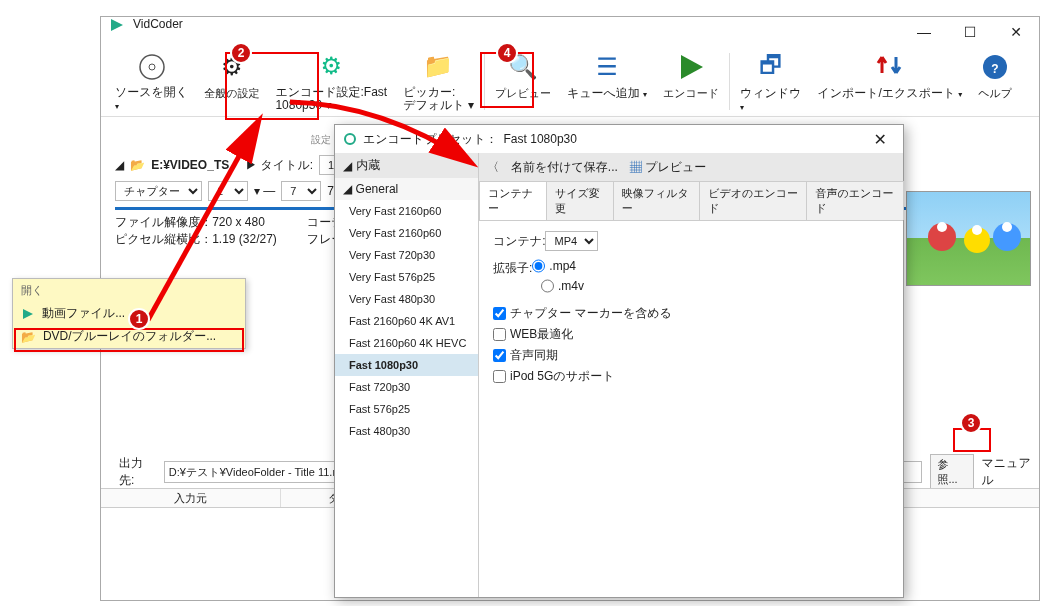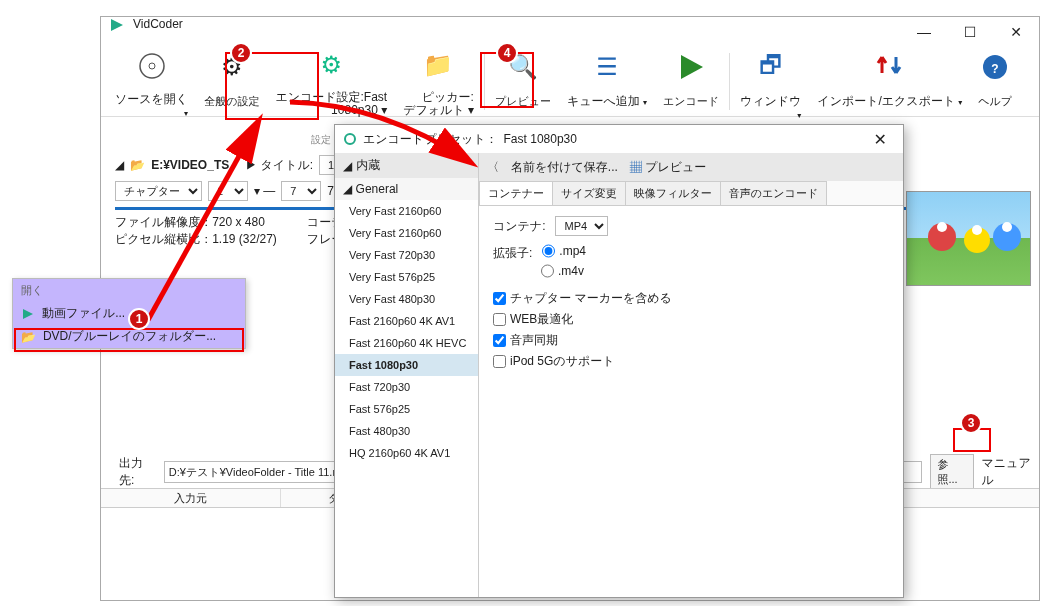--- a/index.html
+++ b/index.html
@@ -6,34 +6,34 @@
 body{background:#fff;width:1050px;height:606px;position:relative;overflow:hidden}
 .main-window{position:absolute;left:100px;top:16px;width:940px;height:585px;background:#fff;border:1px solid #aaa}
 .titlebar{height:30px;display:flex;align-items:flex-start;padding-left:8px}
 .app-icon{width:16px;height:16px;margin-right:8px}
 .title-txt{flex:1}
 .win-btns{display:flex;height:30px}
 .win-btn{width:46px;height:30px;display:flex;align-items:center;justify-content:center;font-size:14px}
 .ribbon{height:70px;border-bottom:1px solid #ddd;display:flex;padding:2px 6px}
 .ribbon-item{display:flex;flex-direction:column;align-items:center;padding:2px 8px;position:relative}
 .ribbon-icon{width:32px;height:32px;display:flex;align-items:center;justify-content:center;font-size:24px}
-.ribbon-label{font-size:11px;text-align:right;line-height:1.1;margin-top:12px}
+.ribbon-label{font-size:11px;text-align:left;line-height:1.1;margin-top:4px}
 .dd-arrow{font-size:8px}
 .section-lbl{position:absolute;left:210px;top:116px;font-size:10px;color:#888}
 .src-area{margin-top:30px;padding:8px 14px}
 .src-row{display:flex;align-items:center;gap:6px;margin-bottom:6px}
 .sel{border:1px solid #bbb;background:#fff;padding:1px 4px;height:20px;font-size:11px}
 .blue-line{height:3px;background:#1b6ec2;margin:4px 0}
 .info-row{display:flex;gap:30px;font-size:11px;margin-top:4px}
 .output-area{position:absolute;left:18px;right:0;bottom:116px;height:24px;display:flex;align-items:center;gap:8px}
 .out-input{border:1px solid #bbb;width:810px;height:22px;padding:0 4px;font-size:11px}
 .grid-header{position:absolute;bottom:92px;left:0;right:0;height:20px;border-top:1px solid #ccc;border-bottom:1px solid #ccc;background:#fafafa;display:flex}
 .gh-cell{border-right:1px solid #ddd;padding:2px 6px;text-align:center;font-size:11px}
 .thumb{position:absolute;right:8px;top:174px;width:125px;height:95px;border:1px solid #999;background:linear-gradient(180deg,#8fd0f5 0%,#a8dcf9 50%,#6fb850 50%,#7fc65e 100%)}
-.open-menu{position:absolute;left:12px;top:278px;width:234px;background:#c4b5fd;border:1px solid #bbb;box-shadow:2px 2px 6px rgba(0,0,0,.2);z-index:5}
+.open-menu{position:absolute;left:12px;top:278px;width:234px;background:#fef9c3;border:1px solid #bbb;box-shadow:2px 2px 6px rgba(0,0,0,.2);z-index:5}
 .open-menu-header{padding:4px 8px;font-size:11px;color:#666}
 .open-item{display:flex;align-items:center;gap:7px;padding:3px 8px}
 .badge{position:absolute;width:22px;height:22px;border-radius:50%;background:#c11;border:2px solid #fff;color:#fff;display:flex;align-items:center;justify-content:center;font-weight:bold;font-size:12px;z-index:50}
 .red-box{position:absolute;border:2px solid #e00;z-index:40;pointer-events:none}
 .preset-popup{position:absolute;left:334px;top:124px;width:570px;height:474px;background:#fff;border:1px solid #999;box-shadow:3px 3px 12px rgba(0,0,0,.3);z-index:30;display:flex;flex-direction:column}
 .pp-title{height:28px;display:flex;align-items:center;padding:0 8px;font-size:12px;gap:6px}
 .pp-close{margin-left:auto;font-size:16px;padding:0 8px}
 .pp-body{flex:1;display:flex;min-height:0}
 .pp-left{width:144px;border-right:1px solid #ccc;overflow:hidden}
 .pp-left-head{background:#e8e8e8;padding:4px 8px;display:flex;align-items:center;gap:4px}
@@ -41,21 +41,21 @@
 .pp-group{padding:4px 8px;background:#f6f6f6}
 .pp-li{padding:5px 14px;font-size:11px;white-space:nowrap;overflow:hidden}
 .pp-li.sel-li{background:#d4e6f1}
 .pp-right{flex:1;display:flex;flex-direction:column}
 .pp-toolbar{background:#e8e8e8;height:28px;display:flex;align-items:center;padding:0 8px;gap:12px}
 .pp-back{display:flex;align-items:center;gap:4px}
 .pp-tabs{display:flex;border-bottom:1px solid #ccc;background:#fafafa}
 .pp-tab{padding:4px 8px;font-size:11px;border:1px solid #ccc;border-bottom:none;background:#f0f0f0;margin-right:-1px}
 .pp-tab.active{background:#fff}
 .pp-content{padding:10px 14px}
-.fl{display:flex;align-items:center;gap:10px;margin-bottom:8px}
+.fl{display:flex;align-items:center;margin-bottom:8px}
 .chk{display:flex;gap:4px;font-size:11px;margin-bottom:4px}
 .editbtn{border:1px solid #bbb;background:#f5f5f5;padding:2px 6px;font-size:11px}
 .arrow-svg{position:absolute;z-index:45;pointer-events:none}
 </style>
 </head>
 <body>
 
 <div class="main-window">
   <div class="titlebar">
     <svg class="app-icon" viewBox="0 0 16 16">
@@ -225,35 +225,35 @@
           <div class="pp-li">Very Fast 2160p60</div>
           <div class="pp-li">Very Fast 720p30</div>
           <div class="pp-li">Very Fast 576p25</div>
           <div class="pp-li">Very Fast 480p30</div>
           <div class="pp-li">Fast 2160p60 4K AV1</div>
           <div class="pp-li">Fast 2160p60 4K HEVC</div>
           <div class="pp-li sel-li" style="font-weight: bold;">Fast 1080p30</div>
           <div class="pp-li">Fast 720p30</div>
           <div class="pp-li">Fast 576p25</div>
           <div class="pp-li">Fast 480p30</div>
-          <div class="pp-li">HQ 2160p60 4K AV1</div>
         </div>
     </div>
     <div class="pp-right">
       <div class="pp-toolbar">
         <span class="pp-back">
             <span>〈</span>
           </span>
         <span>名前を付けて保存...</span>
         <span><span style="color:#2367b5">▦</span> <span>プレビュー</span></span>
       </div>
       <div class="pp-tabs" id="pp-tabs">
           <div class="pp-tab active">コンテナー</div>
           <div class="pp-tab">サイズ変更</div>
           <div class="pp-tab">映像フィルター</div>
+          <div class="pp-tab">ビデオのエンコード</div>
           <div class="pp-tab">音声のエンコード</div>
         </div>
       <div class="pp-content">
         <div class="fl">
           <span>コンテナ:</span>
           <select class="sel"><option>MP4</option></select>
         </div>
         <div class="fl">
           <span>拡張子:</span>
           <label class="chk">

